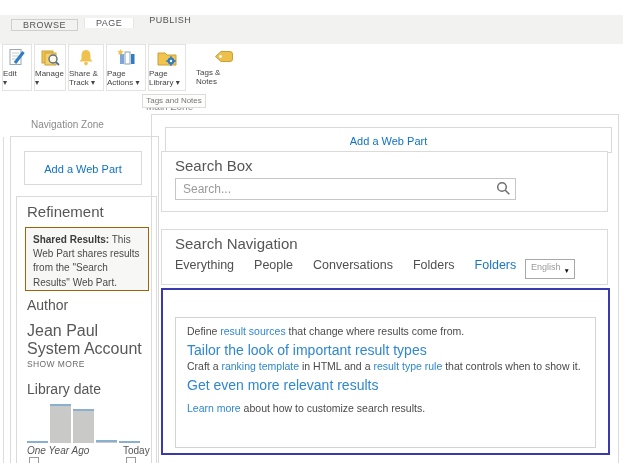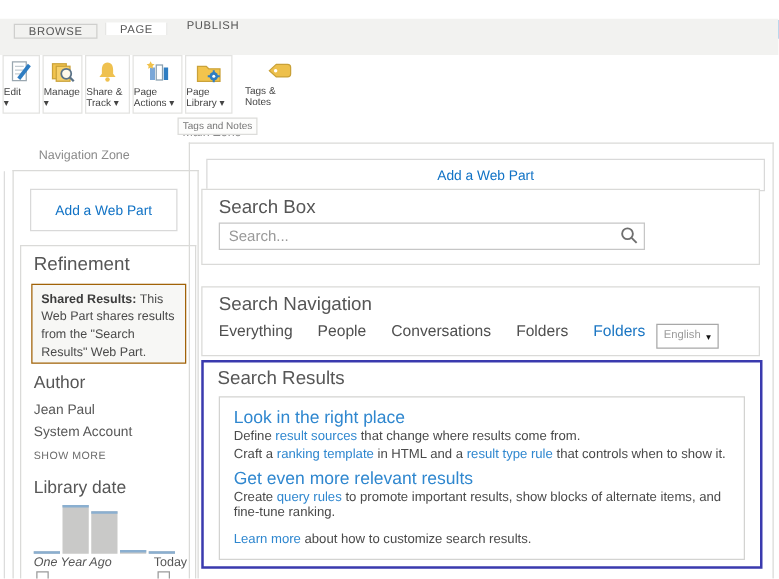--- a/index.html
+++ b/index.html
@@ -37,21 +37,21 @@
                border:1px solid #dadad8;border-bottom:none;box-sizing:border-box;}
   #nav-addwp{position:absolute;left:24px;top:151px;width:118px;height:34px;border:1px solid #d9d9d9;
              color:#1072c5;font-size:11px;text-align:center;line-height:34px;box-sizing:border-box;background:#fff;}
   #refinement-box{position:absolute;left:16px;top:196px;width:141px;height:267px;background:#fff;
                   border:1px solid #dadad8;border-bottom:none;box-sizing:border-box;}
   .wp-title{font-size:15px;color:#565656;}
   #refinement-title{position:absolute;left:27px;top:203px;}
   #shared-box{position:absolute;left:25px;top:227px;width:124px;height:64px;background:#f7f7f5;
               border:1px solid #a16207;box-sizing:border-box;padding:5px 7px;font-size:10px;line-height:1.42;color:#4a4a4a;}
   #author-title{position:absolute;left:27px;top:297px;font-size:14px;color:#565656;}
-  .refval{position:absolute;left:27px;font-size:11px;color:#585858;}
+  .refval{position:absolute;left:27px;font-size:16px;color:#585858;}
   #showmore{position:absolute;left:27px;top:359px;font-size:8.5px;letter-spacing:.4px;color:#6b6b6b;}
   #moddate-title{position:absolute;left:27px;top:381px;font-size:14px;color:#565656;}
   #chart{position:absolute;left:27px;top:402px;width:124px;height:41px;display:flex;align-items:flex-end;gap:2px;}
   .hbar{width:21px;background:#c9c9c8;border-top:2px solid #8aafd0;box-sizing:border-box;}
   #axis-l{position:absolute;left:27px;top:445px;font-size:10px;color:#555;font-style:italic;}
   #axis-r{position:absolute;left:123px;top:445px;font-size:10px;color:#555;}
   .cb{position:absolute;top:457px;width:8px;height:8px;border:1px solid #9a9a9a;background:#fff;}
 
   
   #mainzone-box{position:absolute;left:151px;top:114px;width:468px;height:349px;
@@ -244,27 +244,25 @@
       <span>Folders</span>
       <span class="sel">Folders</span>
     </div>
     <div id="lang-select">
       <span>English</span>
       <span id="lang-arrow">▼</span>
     </div>
   </div>
 
   <div id="sr-box">
-    <div id="sr-title" class="wp-title">Search Results</div>
     <div id="sr-inner">
-      <div class="res-head">Look in the right place</div>
       <div class="res-desc"><span>Define </span><span class="inlink">result sources</span><span> that change where results come from.</span></div>
 
+      <div class="res-head">Tailor the look of important result types</div>
       <div class="res-desc"><span>Craft a </span><span class="inlink">ranking template</span><span> in HTML and a </span><span class="inlink">result type rule</span><span> that controls when to show it.</span></div>
 
       <div class="res-head">Get even more relevant results</div>
-      <div class="res-desc"><span>Create </span><span class="inlink">query rules</span><span> to promote important results, show blocks of alternate items, and fine-tune ranking.</span></div>
 
       <div id="sr-footer"><span class="inlink">Learn more</span><span> about how to customize search results.</span></div>
     </div>
   </div>
 
 </div>
 
 </body></html>

